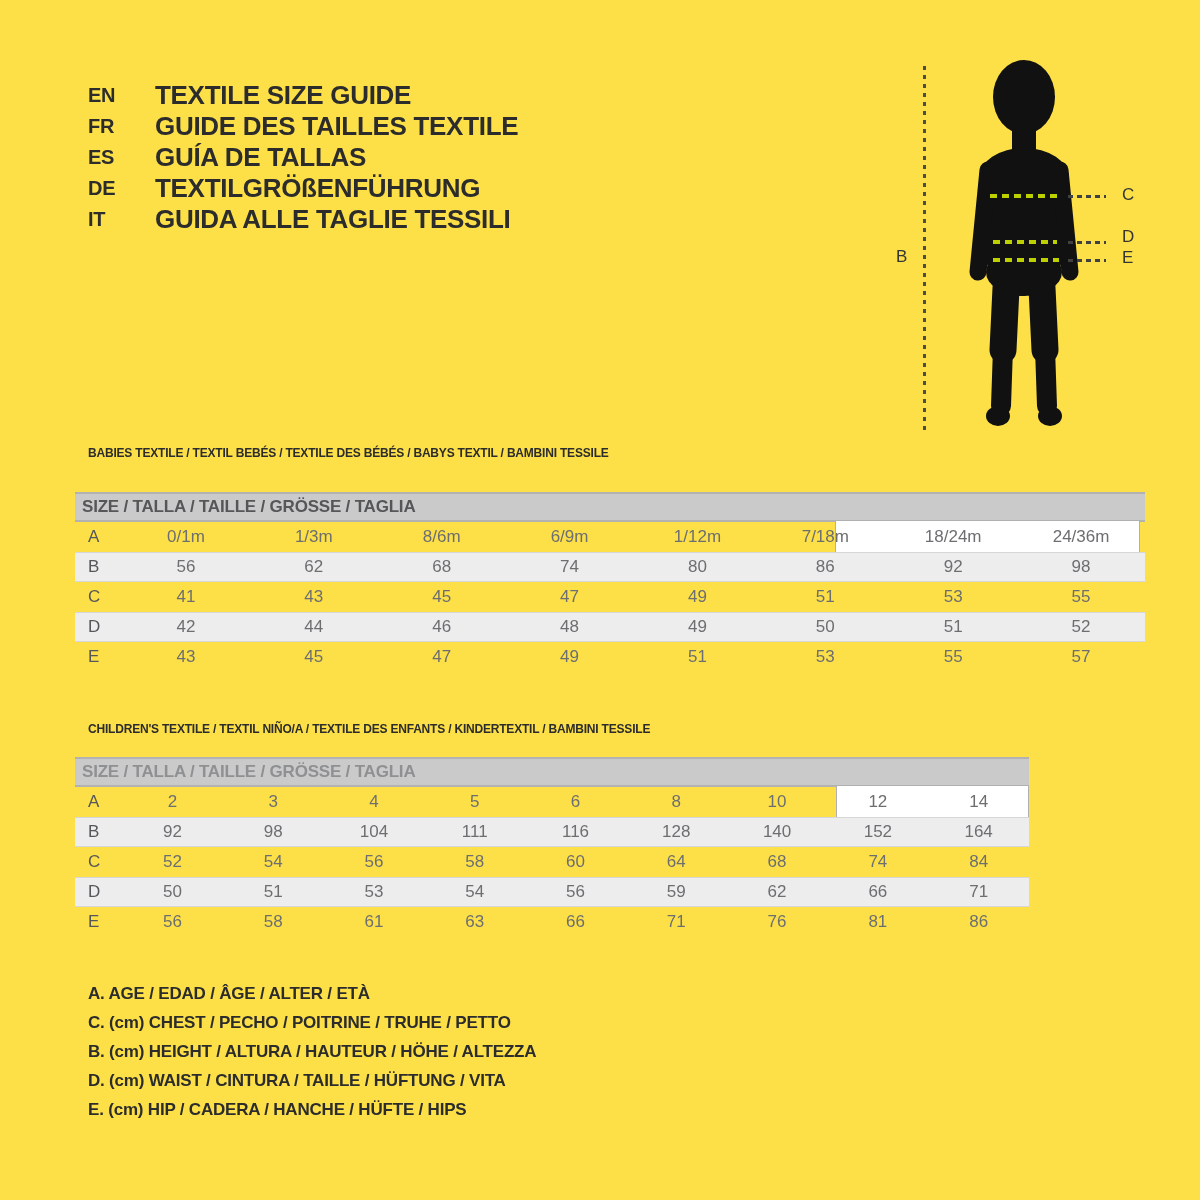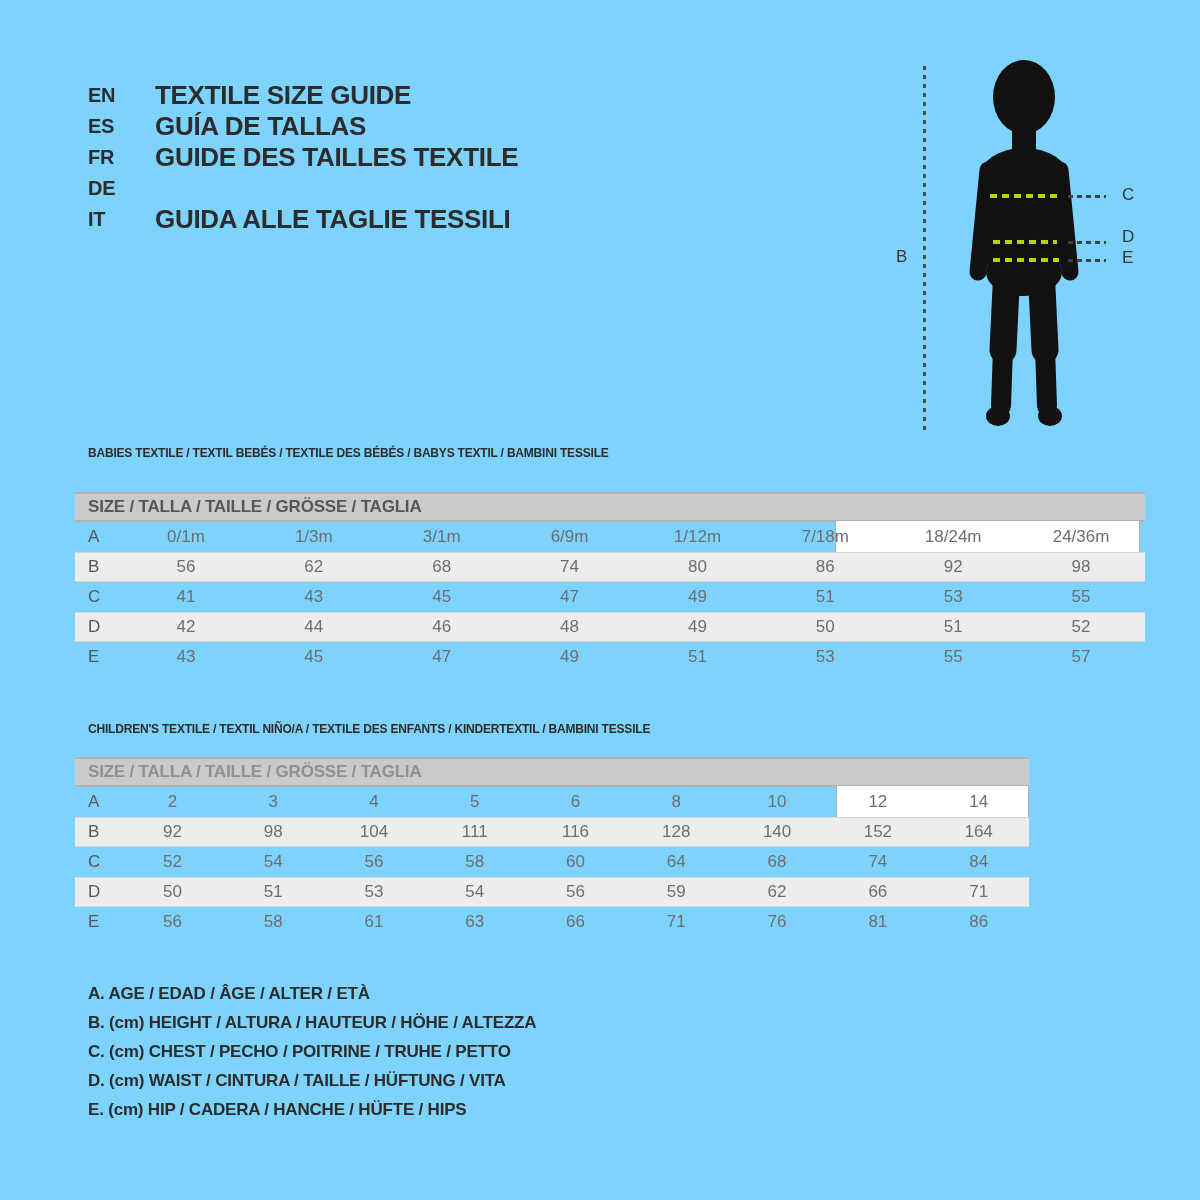--- a/index.html
+++ b/index.html
@@ -1,16 +1,16 @@
 <!DOCTYPE html>
 <html><head>
 <meta charset="utf-8">
 <style>
   html,body{margin:0;padding:0;background:#fff;}
-  .canvas{position:relative;width:1200px;height:1200px;background:#7dd3fc;overflow:hidden;
+  .canvas{position:relative;width:1200px;height:1200px;background:#fde047;overflow:hidden;
           font-family:"Liberation Sans",sans-serif;}
 
   
   .langs{position:absolute;left:88px;top:80px;}
   .lang-row{display:flex;height:31px;line-height:31px;}
   .lang-code{width:67px;font-size:20px;font-weight:bold;color:#2c2c2c;letter-spacing:-0.3px;}
   .lang-label{font-size:26px;font-weight:bold;color:#2c2c2c;letter-spacing:-0.3px;}
 
   
   .vline{position:absolute;left:923px;top:66px;width:3px;height:366px;
@@ -36,21 +36,21 @@
   .section-title{position:absolute;left:88px;font-size:12px;font-weight:bold;color:#2c2c2c;letter-spacing:-0.2px;}
   #babies-title{top:446px;}
   #children-title{top:722px;}
 
   
   .table{position:absolute;left:75px;}
   #babies-table{top:492px;width:1070px;}
   #children-table{top:757px;width:954px;}
   .thead{height:26px;line-height:26px;background:#cacaca;
          border-top:2px solid #b2b2b2;border-bottom:2px solid #b2b2b2;
-         padding-left:13px;font-size:17px;font-weight:bold;letter-spacing:-0.2px;}
+         padding-left:7px;font-size:17px;font-weight:bold;letter-spacing:-0.2px;}
   #babies-table .thead{color:#555658;}
   #children-table .thead{color:#8f9092;}
   .trow{display:flex;height:30px;line-height:30px;position:relative;z-index:1;}
   .trow.stripe{background:#ededee;border-top:1px solid #d7d7d7;border-bottom:1px solid #d7d7d7;
          height:28px;line-height:28px;}
   .tlabel{width:34px;padding-left:13px;font-size:17px;color:#56575a;flex:none;}
   .tcell{flex:1;text-align:center;font-size:17px;color:#6d6e70;}
   .highlight-box{position:absolute;background:#ffffff;border:1px solid #b0b0b0;z-index:0;}
   #babies-box{left:760px;top:28px;width:303px;height:31px;}
   #children-box{left:761px;top:28px;width:191px;height:31px;}
@@ -63,29 +63,30 @@
 <body>
 
 <div class="canvas">
 
   <div class="langs">
       <div class="lang-row">
         <span class="lang-code">EN</span>
         <span class="lang-label">TEXTILE SIZE GUIDE</span>
       </div>
       <div class="lang-row">
+        <span class="lang-code">FR</span>
+        <span class="lang-label">GUIDE DES TAILLES TEXTILE</span>
+      </div>
+      <div class="lang-row">
         <span class="lang-code">ES</span>
         <span class="lang-label">GUÍA DE TALLAS</span>
       </div>
       <div class="lang-row">
-        <span class="lang-code">FR</span>
-        <span class="lang-label">GUIDE DES TAILLES TEXTILE</span>
-      </div>
-      <div class="lang-row">
         <span class="lang-code">DE</span>
+        <span class="lang-label">TEXTILGRÖßENFÜHRUNG</span>
       </div>
       <div class="lang-row">
         <span class="lang-code">IT</span>
         <span class="lang-label">GUIDA ALLE TAGLIE TESSILI</span>
       </div>
     </div>
 
   <div class="vline"></div>
   <span class="fig-label" id="lbl-b">B</span>
 
@@ -118,21 +119,21 @@
   <span class="fig-label" id="lbl-e">E</span>
 
   <div class="section-title" id="babies-title">BABIES TEXTILE / TEXTIL BEBÉS / TEXTILE DES BÉBÉS / BABYS TEXTIL  / BAMBINI TESSILE</div>
   <div class="table" id="babies-table">
     <div class="thead">SIZE / TALLA / TAILLE / GRÖSSE / TAGLIA</div>
     <div class="highlight-box" id="babies-box"></div>
   <div class="trow">
         <span class="tlabel">A</span>
         <span class="tcell">0/1m</span>
         <span class="tcell">1/3m</span>
-        <span class="tcell">3/1m</span>
+        <span class="tcell">8/6m</span>
         <span class="tcell">6/9m</span>
         <span class="tcell">1/12m</span>
         <span class="tcell">7/18m</span>
         <span class="tcell">18/24m</span>
         <span class="tcell">24/36m</span>
       </div>
       <div class="trow stripe">
         <span class="tlabel">B</span>
         <span class="tcell">56</span>
         <span class="tcell">62</span>
@@ -239,19 +240,19 @@
         <span class="tcell">66</span>
         <span class="tcell">71</span>
         <span class="tcell">76</span>
         <span class="tcell">81</span>
         <span class="tcell">86</span>
       </div>
     </div>
 
   <div class="legend">
       <div class="legend-line">A. AGE / EDAD / ÂGE / ALTER / ETÀ</div>
+      <div class="legend-line">C. (cm) CHEST / PECHO / POITRINE / TRUHE / PETTO</div>
       <div class="legend-line">B. (cm) HEIGHT / ALTURA / HAUTEUR / HÖHE / ALTEZZA</div>
-      <div class="legend-line">C. (cm) CHEST / PECHO / POITRINE / TRUHE / PETTO</div>
       <div class="legend-line">D. (cm) WAIST / CINTURA / TAILLE / HÜFTUNG / VITA</div>
       <div class="legend-line">E. (cm) HIP / CADERA / HANCHE / HÜFTE / HIPS</div>
     </div>
 
 </div>
 
 </body></html>

